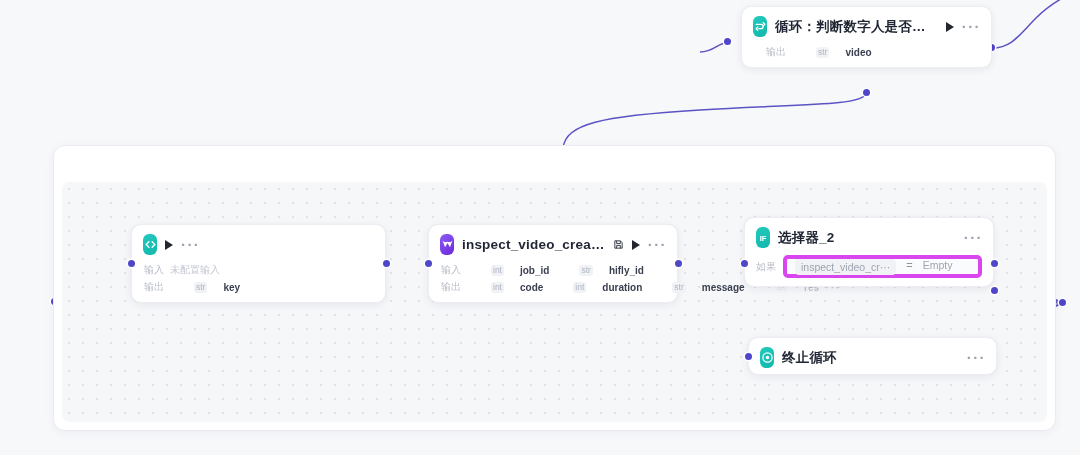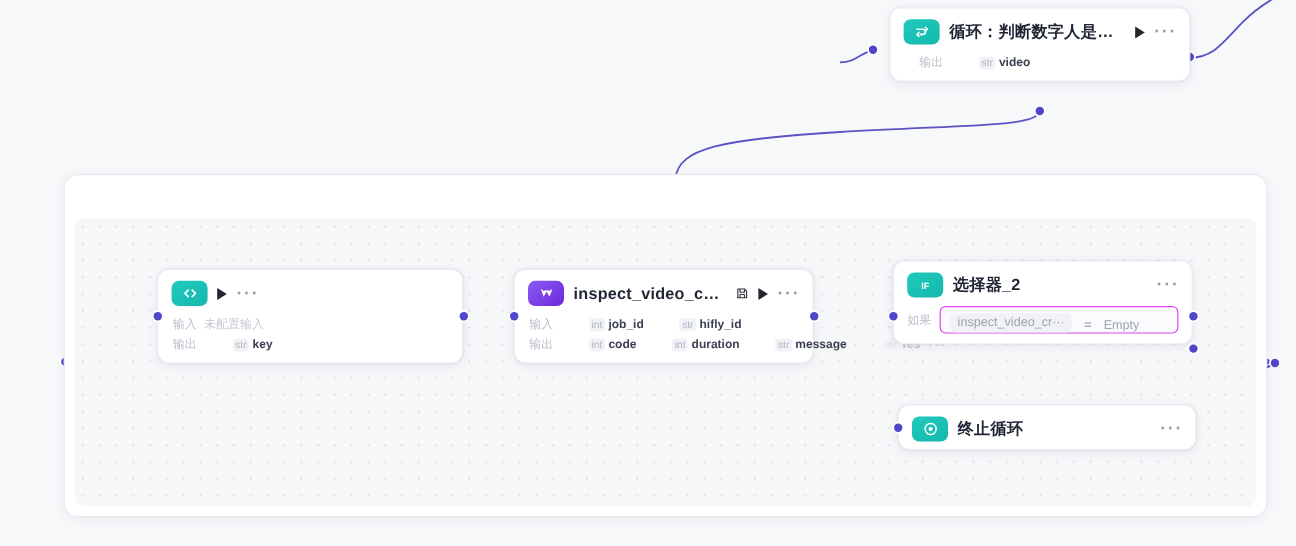--- a/index.html
+++ b/index.html
@@ -35,21 +35,21 @@
     font-size:13.5px;
     font-weight:700;
     color:#1f2533;
     white-space:nowrap;
     overflow:hidden;
     text-overflow:ellipsis;
     flex:1;
     letter-spacing:.2px;
   }
   .ico{
-    width:30px;height:21px;border-radius:6px;
+    width:14px;height:21px;border-radius:6px;
     display:flex;align-items:center;justify-content:center;
     flex:0 0 auto;
   }
   .ico svg{display:block;}
   .ico-teal{background:linear-gradient(150deg,#22c9bd,#14b8ac);}
   .ico-purple{background:linear-gradient(140deg,#8b5cf6,#6d28d9);}
   .head-act{
     display:flex;align-items:center;gap:8px;flex:0 0 auto;color:#2b2f3a;
   }
   .play{
@@ -69,21 +69,21 @@
   .io-row{
     display:flex;align-items:center;gap:6px;
     padding:1px 11px 2px 12px;
     font-size:10px;
     white-space:nowrap;
   }
   .io-row:last-child{padding-bottom:8px;}
   .io-label{color:#b9bdc8;flex:0 0 auto;font-size:10px;}
   .io-muted{color:#c3c7d1;font-size:10px;}
   .tag{
-    display:inline-flex;gap:3px;
+    display:inline-flex;gap:16px;
     font-size:10px;color:#3b4150;font-weight:700;padding-left:24px;
   }
   .tag .t{
     font-size:8.5px;color:#aeb4c2;font-weight:400;
     background:#f1f2f6;border-radius:3px;padding:0 2px;
   }
   .tag.faded{opacity:.28;}
   .tag-more{color:#b7bcc7;font-size:12px;letter-spacing:1.2px;line-height:6px;}
 
   
@@ -113,22 +113,22 @@
     border-radius:8px;
   }
 
   
   .cond-row{
     display:flex;align-items:center;gap:7px;
     padding:0 11px 0 11px;margin-bottom:6px;
   }
   .cond-label{font-size:10px;color:#b9bdc8;flex:0 0 auto;width:20px;}
   .cond-box{
-    flex:1;height:23px;border:1px solid #d946ef;border-radius:5px;
-    background:#fafbfc;display:flex;align-items:flex-end;gap:10px;padding:0 8px;
+    flex:1;height:23px;border:4px solid #d946ef;border-radius:5px;
+    background:#fafbfc;display:flex;align-items:flex-start;gap:10px;padding:0 8px;
     box-sizing:border-box;
   }
   .cond-box.empty{background:#ffffff;}
   .cond-field{
     font-size:10.5px;color:#9ea4b0;background:#f1f2f6;border-radius:4px;
     padding:2px 6px;max-width:98px;overflow:hidden;text-overflow:ellipsis;
     white-space:nowrap;
   }
   .cond-op{font-size:11px;color:#8d93a0;}
   .cond-val{font-size:10.5px;color:#9ea4b0;flex:1;}

